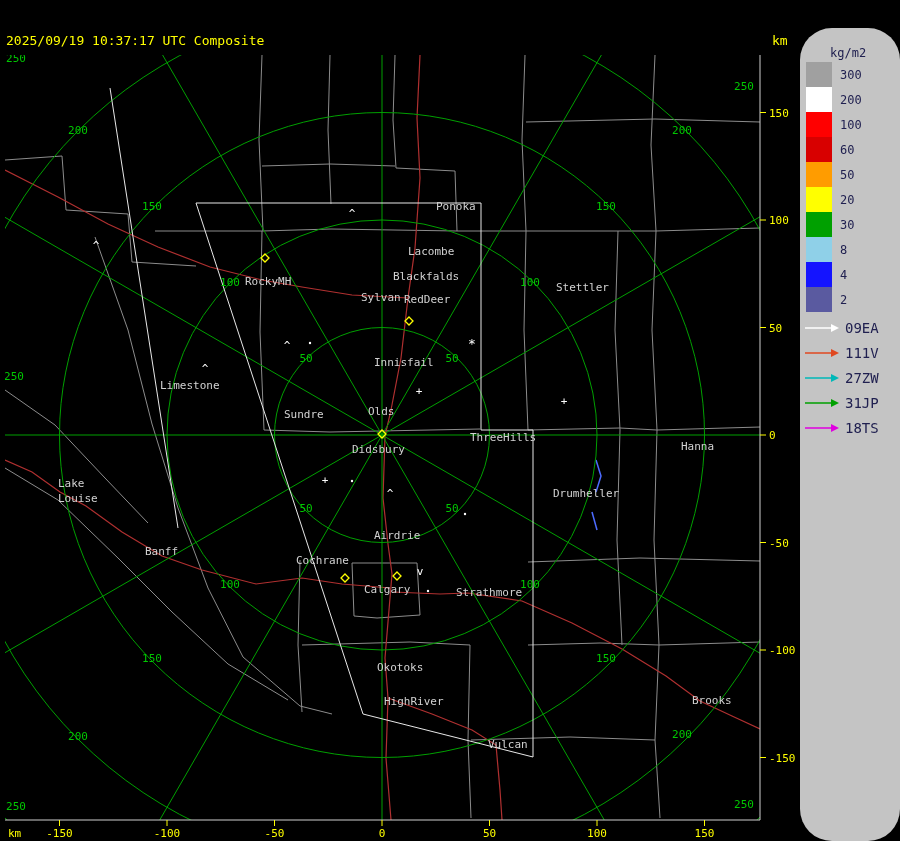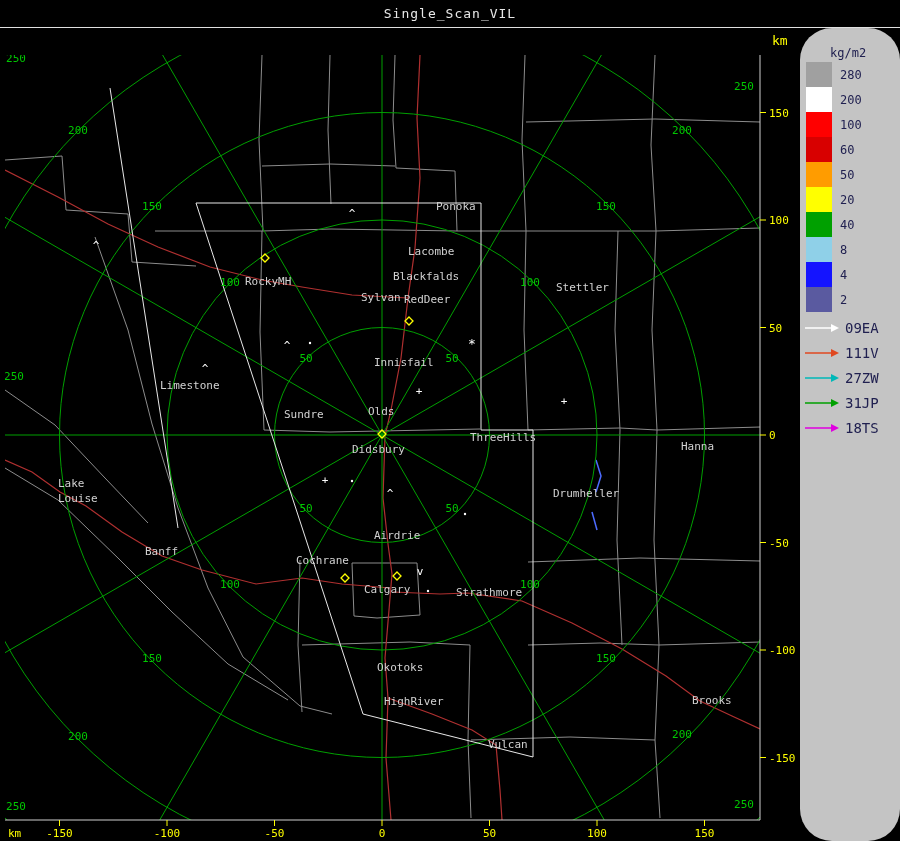--- a/index.html
+++ b/index.html
@@ -18,23 +18,21 @@
   .swatch{width:26px;height:25px;flex:0 0 26px;}
   .scale-val{margin-left:8px;color:#202050;font-size:12px;}
   #legend-list{position:absolute;left:4px;top:287px;}
   .legend-row{display:flex;align-items:center;height:25px;}
   .legend-label{margin-left:5px;color:#202050;font-size:14px;}
 </style>
 </head>
 <body>
 
 <div id="app">
-  <div id="titlebar">
-    <span>Single_Scan_VIL</span>
-  </div>
+  <div id="timestamp">2025/09/19 10:37:17 UTC Composite</div>
   <div id="km-top-right">km</div>
 
   <svg id="radar-svg" width="800" height="841" viewBox="0 0 800 841" xmlns="http://www.w3.org/2000/svg">
       <defs>
         <clipPath id="mapclip">
           <rect x="5" y="55" width="755" height="765"></rect>
         </clipPath>
       </defs>
       <g clip-path="url(#mapclip)">
         <path d="M262,55 L259,140 L263,231" fill="none" stroke="#8c8c8c" stroke-width="1"></path>
@@ -189,21 +187,21 @@
       <text x="769" y="654" fill="#ffff00" font-size="11" font-family="&quot;DejaVu Sans Mono&quot;, monospace" text-anchor="start">-100</text>
       <line x1="760" y1="757.5" x2="766" y2="757.5" stroke="#ffff00" stroke-width="1"></line>
       <text x="769" y="761.5" fill="#ffff00" font-size="11" font-family="&quot;DejaVu Sans Mono&quot;, monospace" text-anchor="start">-150</text>
     </svg>
 
   <div id="panel">
     <div id="panel-unit">kg/m2</div>
     <div id="scale-list">
         <div class="scale-row">
           <div class="swatch" style="background: rgb(160, 160, 160);"></div>
-          <span class="scale-val">280</span>
+          <span class="scale-val">300</span>
         </div>
         <div class="scale-row">
           <div class="swatch" style="background: rgb(255, 255, 255);"></div>
           <span class="scale-val">200</span>
         </div>
         <div class="scale-row">
           <div class="swatch" style="background: rgb(255, 0, 0);"></div>
           <span class="scale-val">100</span>
         </div>
         <div class="scale-row">
@@ -213,21 +211,21 @@
         <div class="scale-row">
           <div class="swatch" style="background: rgb(255, 156, 0);"></div>
           <span class="scale-val">50</span>
         </div>
         <div class="scale-row">
           <div class="swatch" style="background: rgb(255, 255, 0);"></div>
           <span class="scale-val">20</span>
         </div>
         <div class="scale-row">
           <div class="swatch" style="background: rgb(0, 160, 0);"></div>
-          <span class="scale-val">40</span>
+          <span class="scale-val">30</span>
         </div>
         <div class="scale-row">
           <div class="swatch" style="background: rgb(143, 208, 232);"></div>
           <span class="scale-val">8</span>
         </div>
         <div class="scale-row">
           <div class="swatch" style="background: rgb(20, 20, 255);"></div>
           <span class="scale-val">4</span>
         </div>
         <div class="scale-row">

